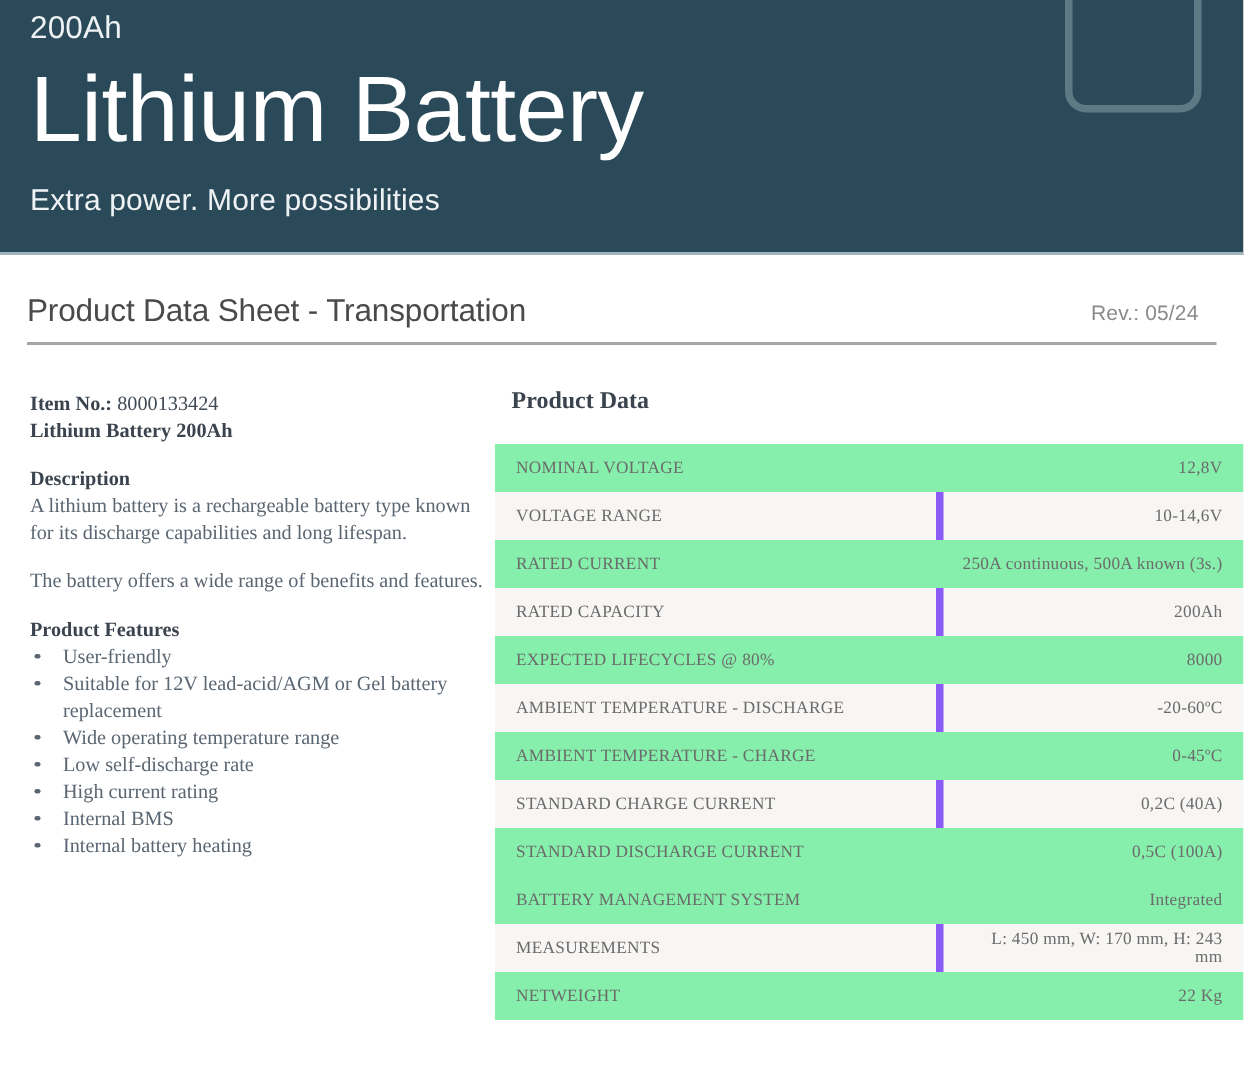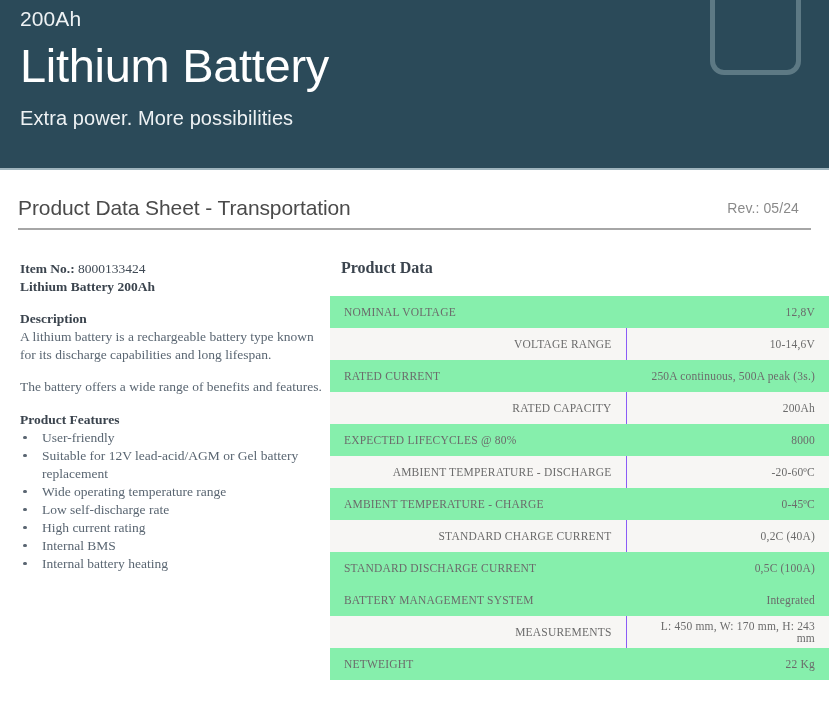--- a/index.html
+++ b/index.html
@@ -31,21 +31,21 @@
   }
   .hero-kicker {
     color: #eef2f4;
     font-size: 21px;
     line-height: 1;
     padding-top: 8px;
     letter-spacing: 0.1px;
   }
   .hero-title {
     color: #ffffff;
-    font-size: 47px;
+    font-size: 62px;
     line-height: 1.08;
     font-weight: 400;
     padding-top: 12px;
     letter-spacing: -0.3px;
     white-space: nowrap;
   }
   .hero-sub {
     color: #eef2f4;
     font-size: 20px;
     line-height: 1;
@@ -168,21 +168,21 @@
     padding: 0 14px;
     font-size: 11.5px;
     color: #6b6b6b;
     letter-spacing: 0.2px;
     vertical-align: middle;
   }
   .data-table td.k {
     width: 268px;
     text-transform: uppercase;
   }
-  .data-table tr.even td.k { border-right: 1px solid #8b5cf6; text-align: right; }
+  .data-table tr.even td.k { border-right: 5px solid #8b5cf6; }
   .data-table td.v {
     text-align: right;
     color: #6b6b6b;
   }
 </style>
 </head>
 <body>
 
 <div class="hero">
   <div class="hero-text">
@@ -238,21 +238,21 @@
         <tr class="odd">
             <td class="k">NOMINAL VOLTAGE</td>
             <td class="v">12,8V</td>
           </tr>
         <tr class="even">
             <td class="k">VOLTAGE RANGE</td>
             <td class="v">10-14,6V</td>
           </tr>
         <tr class="odd">
             <td class="k">RATED CURRENT</td>
-            <td class="v">250A continuous, 500A peak (3s.)</td>
+            <td class="v">250A continuous, 500A known (3s.)</td>
           </tr>
         <tr class="even">
             <td class="k">RATED CAPACITY</td>
             <td class="v">200Ah</td>
           </tr>
         <tr class="odd">
             <td class="k">EXPECTED LIFECYCLES @ 80%</td>
             <td class="v">8000</td>
           </tr>
         <tr class="even">

